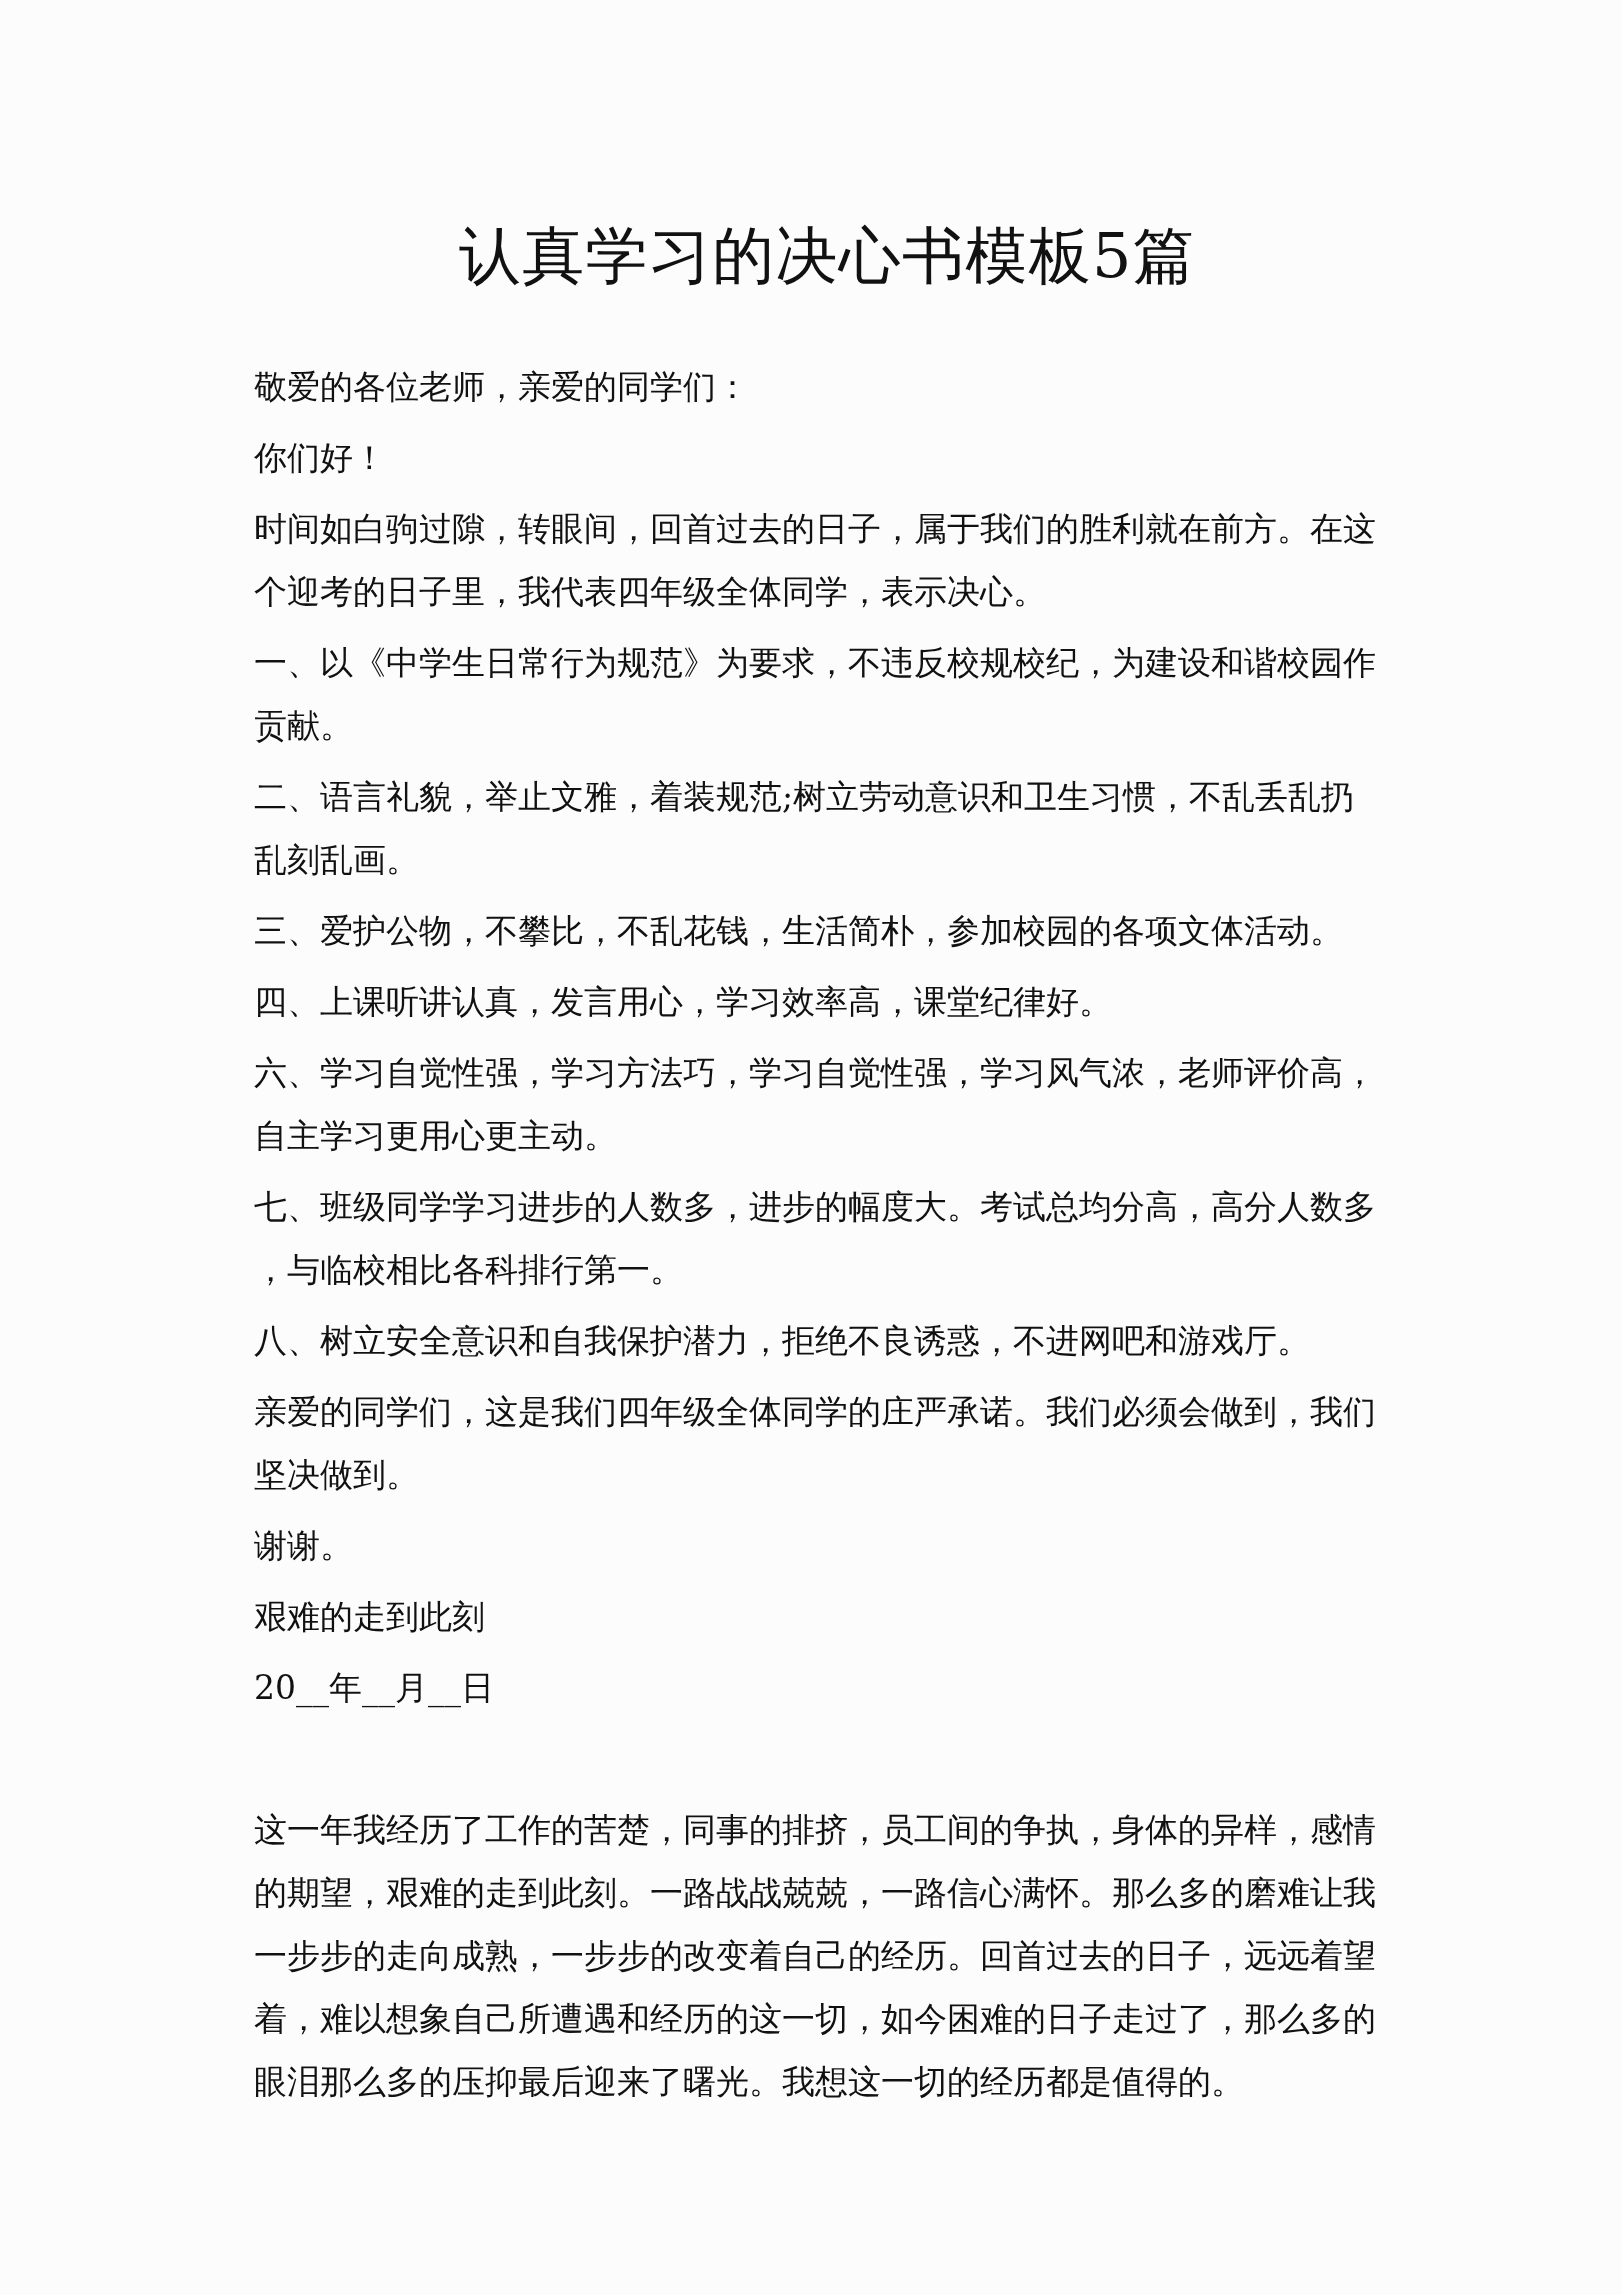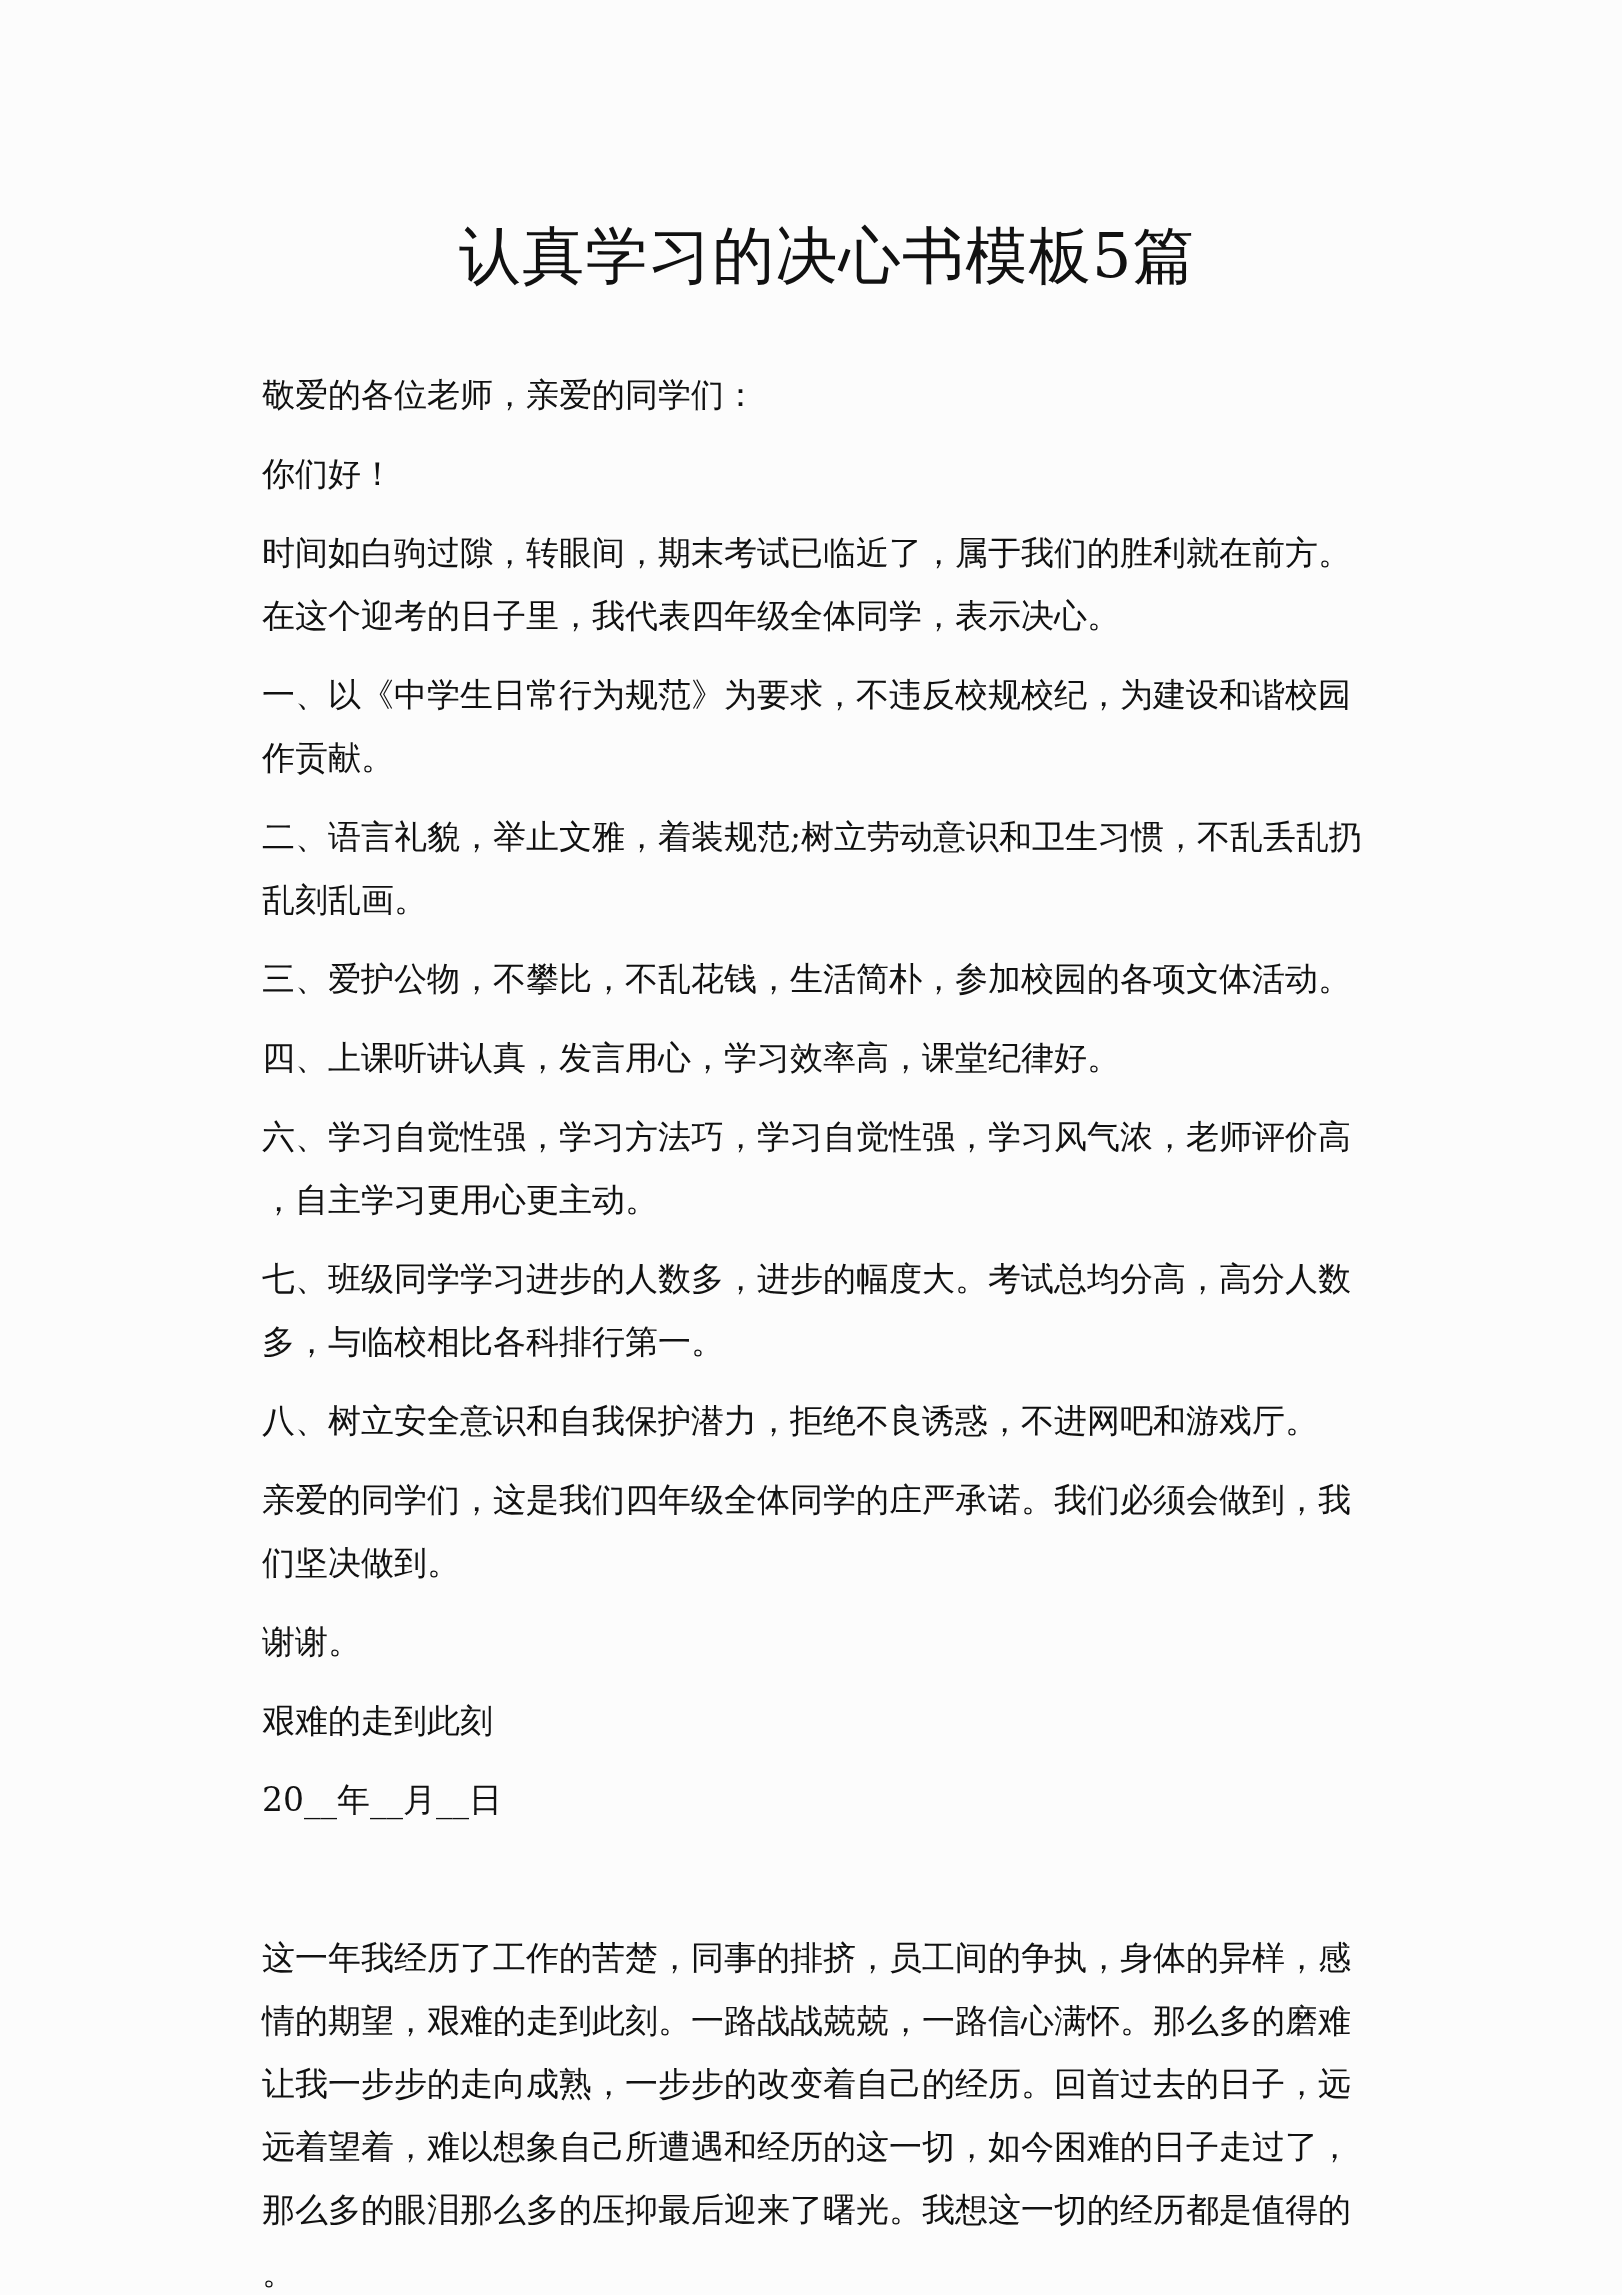--- a/index.html
+++ b/index.html
@@ -30,40 +30,40 @@
     }
     .doc-body {
       position: absolute;
       left: 246px;
       top: 347px;
       width: 1139px;
       font-size: 33px;
       line-height: 63px;
     }
     .para {
-      margin: 16px;
+      margin: 8px;
       padding: 0;
       white-space: normal;
       word-break: break-all;
       line-break: anywhere;
     }
     .spacer {
       height: 63px;
     }
   </style>
 </head>
 <body>
 
 <h1 class="page-title">认真学习的决心书模板5篇</h1>
 
 <div class="doc-body">
   <section>
     <p class="para">敬爱的各位老师，亲爱的同学们：</p>
     <p class="para">你们好！</p>
-    <p class="para">时间如白驹过隙，转眼间，期末考试已临近了，属于我们的胜利就在前方。在这个迎考的日子里，我代表四年级全体同学，表示决心。</p>
+    <p class="para">时间如白驹过隙，转眼间，回首过去的日子，属于我们的胜利就在前方。在这个迎考的日子里，我代表四年级全体同学，表示决心。</p>
     <p class="para">一、以《中学生日常行为规范》为要求，不违反校规校纪，为建设和谐校园作贡献。</p>
     <p class="para">二、语言礼貌，举止文雅，着装规范;树立劳动意识和卫生习惯，不乱丢乱扔乱刻乱画。</p>
     <p class="para">三、爱护公物，不攀比，不乱花钱，生活简朴，参加校园的各项文体活动。</p>
     <p class="para">四、上课听讲认真，发言用心，学习效率高，课堂纪律好。</p>
     <p class="para">六、学习自觉性强，学习方法巧，学习自觉性强，学习风气浓，老师评价高，自主学习更用心更主动。</p>
     <p class="para">七、班级同学学习进步的人数多，进步的幅度大。考试总均分高，高分人数多，与临校相比各科排行第一。</p>
     <p class="para">八、树立安全意识和自我保护潜力，拒绝不良诱惑，不进网吧和游戏厅。</p>
     <p class="para">亲爱的同学们，这是我们四年级全体同学的庄严承诺。我们必须会做到，我们坚决做到。</p>
     <p class="para">谢谢。</p>
     <p class="para">艰难的走到此刻</p>

